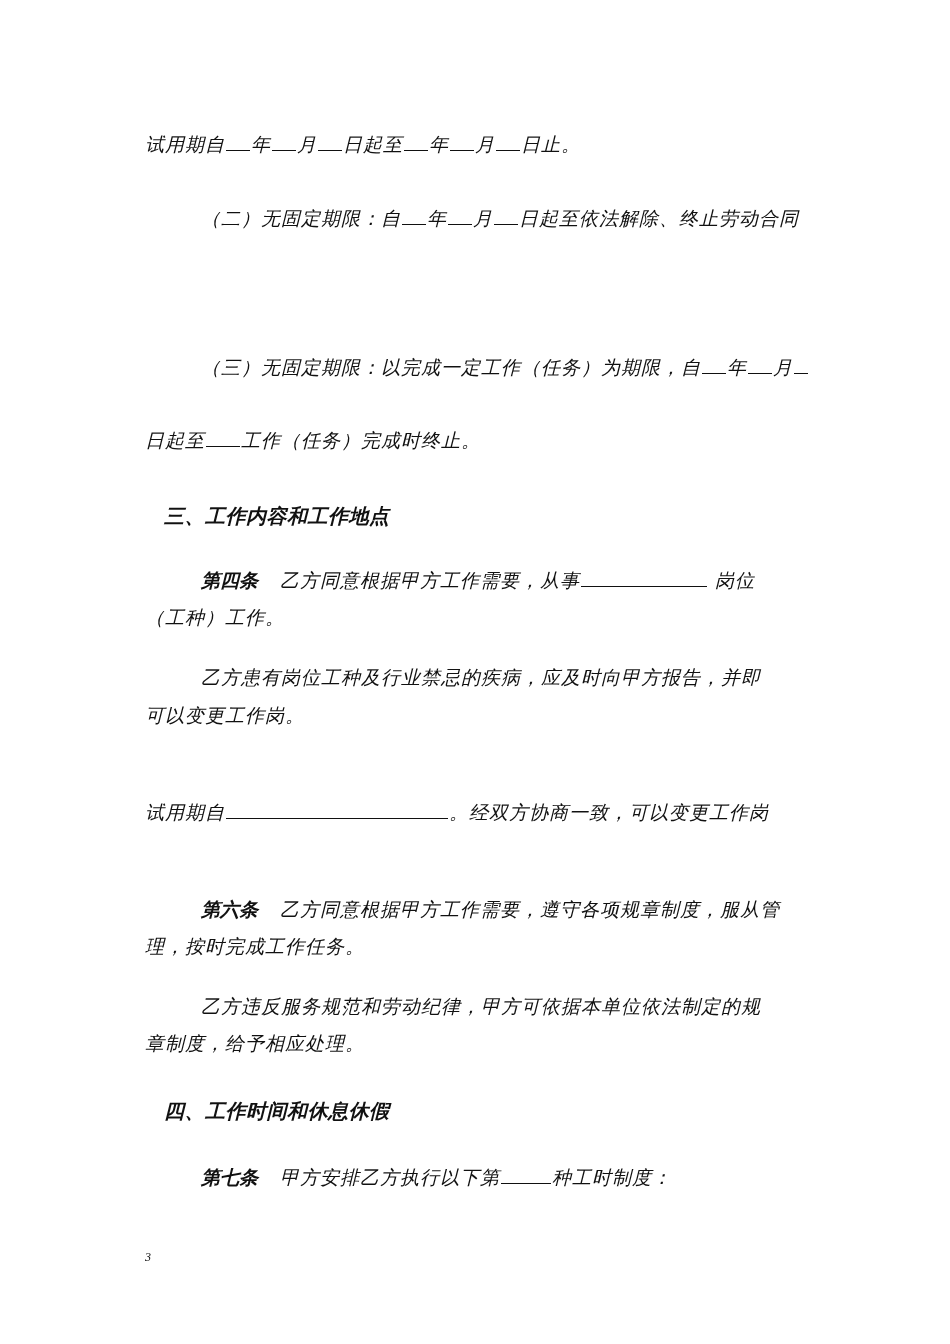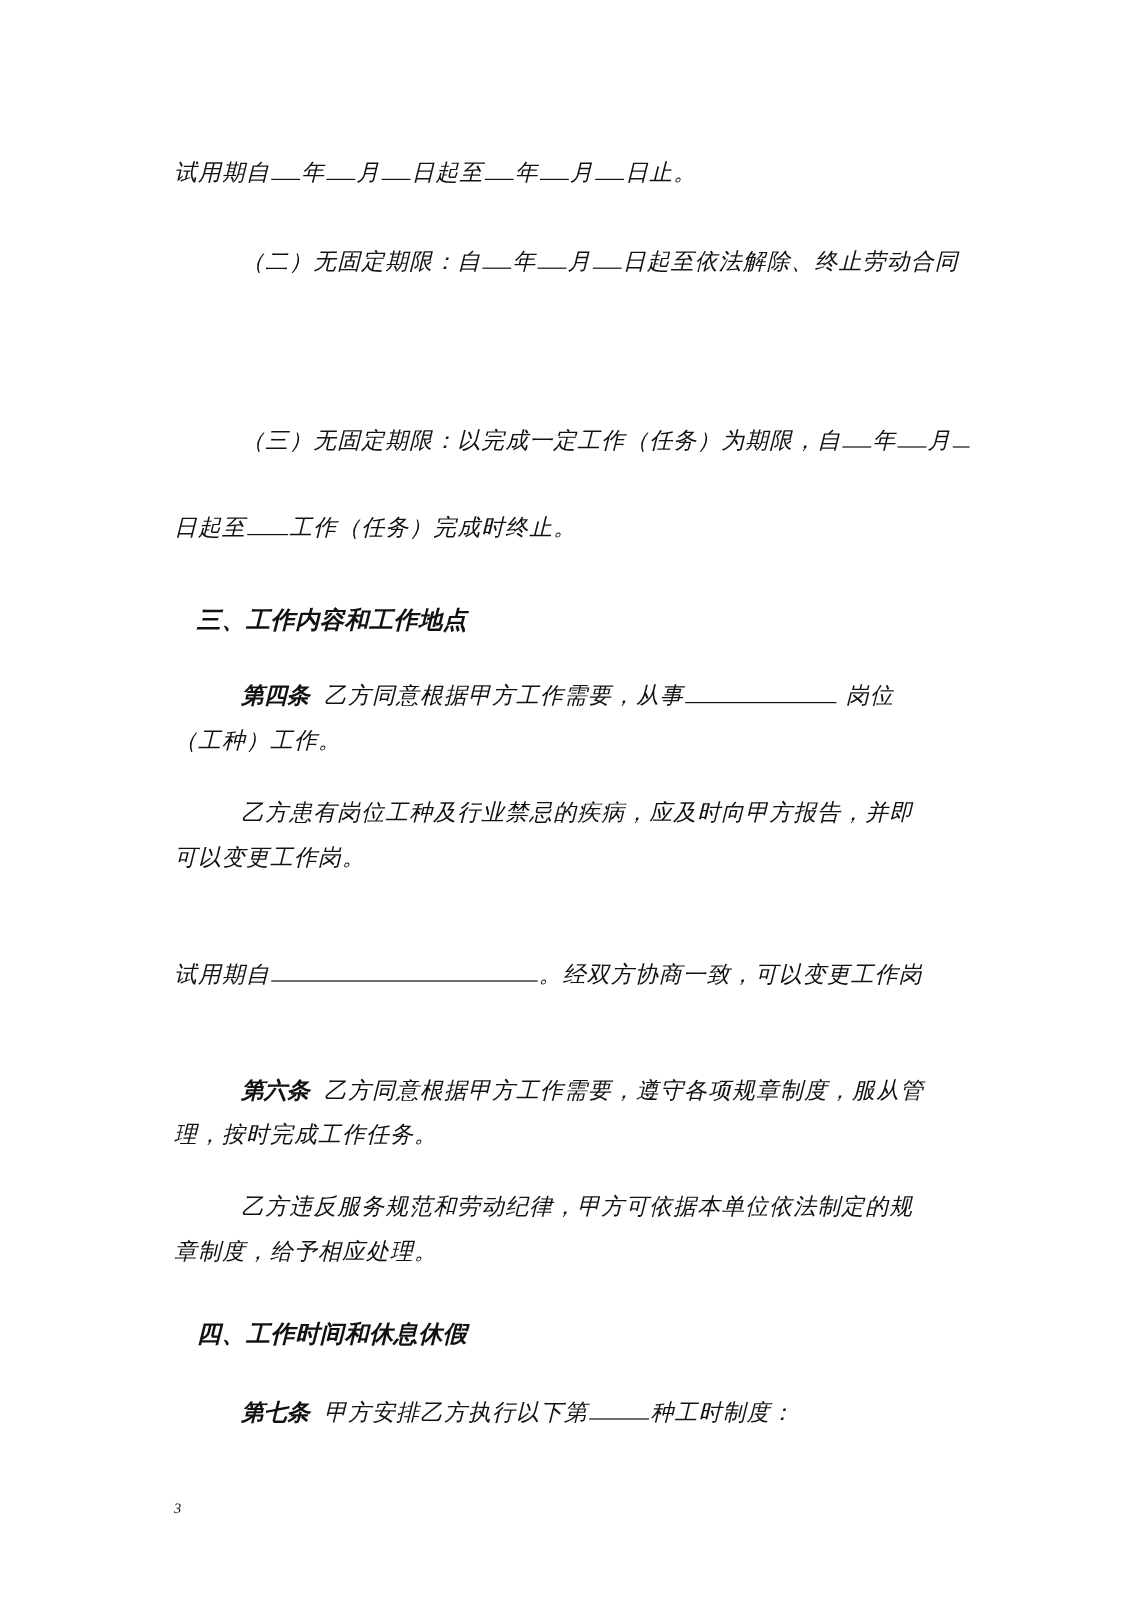--- a/index.html
+++ b/index.html
@@ -3,21 +3,21 @@
 <meta charset="utf-8">
 <style>
   html, body { margin: 0; padding: 0; background: #ffffff; }
   body { width: 950px; height: 1344px; position: relative; overflow: hidden;
          font-family: "DejaVu Serif", "Liberation Serif", serif; color: #111; }
   .page { position: absolute; left: 0; top: 0; width: 950px; height: 1120px; font-style: italic; }
   .line { position: absolute; left: 145px; font-size: 19px; letter-spacing: 1px; white-space: nowrap; line-height: 24px; }
   .indent { left: 201px; }
   .heading { position: absolute; left: 152px; font-family: "DejaVu Sans", "Liberation Sans", sans-serif;
              font-weight: bold; font-size: 20px; letter-spacing: 0.5px; white-space: nowrap; margin-left: 12px; }
-  .art { font-family: "DejaVu Sans", "Liberation Sans", sans-serif; font-weight: bold; margin-right: 12px; letter-spacing: 0; }
+  .art { font-family: "DejaVu Sans", "Liberation Sans", sans-serif; font-weight: bold; margin-right: 22px; letter-spacing: 0; }
   .blank { display: inline-block; border-bottom: 1.5px solid #111; height: 16px; vertical-align: baseline; margin: 0 1px; }
   .b2 { width: 24px; }
   .b4 { width: 34px; }
   .b5 { width: 50px; }
   .b12 { width: 126px; }
   .b22 { width: 222px; }
   .pagenum { position: absolute; left: 145px; top: 1250px; font-size: 12px; font-family: "Liberation Serif", serif; }
 </style>
 </head>
 <body>

